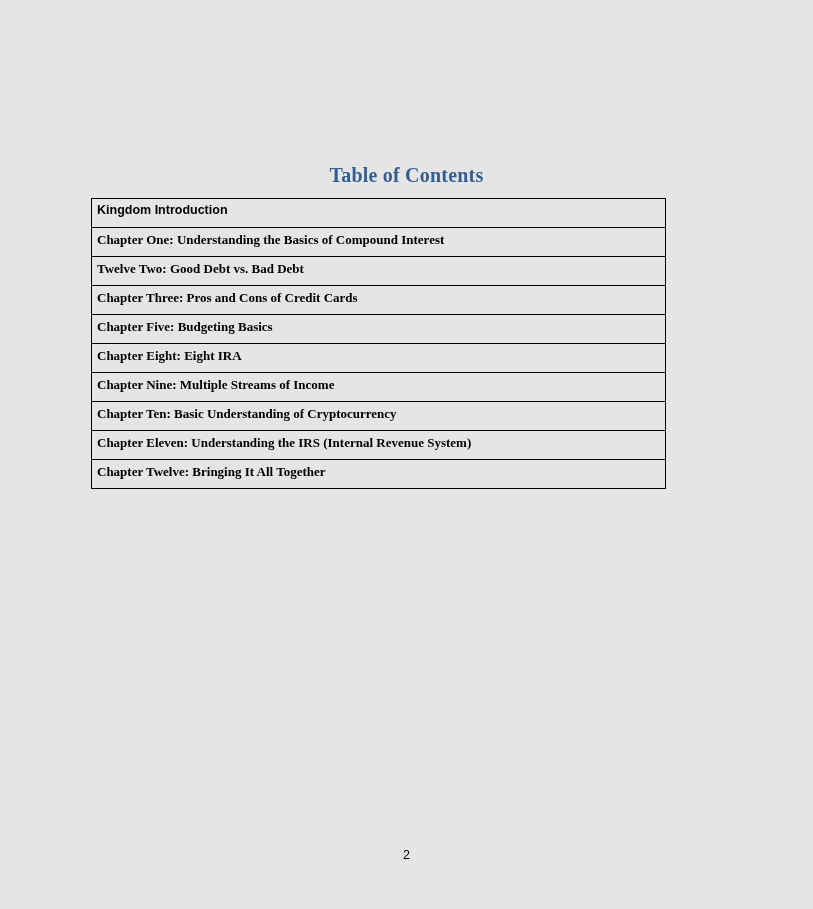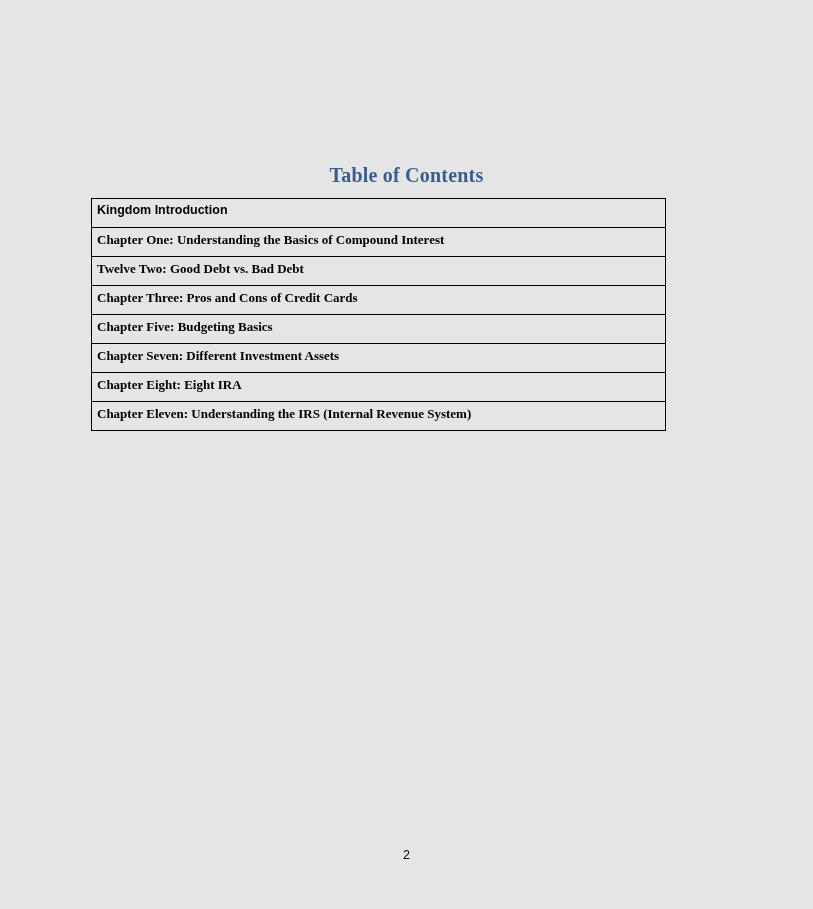--- a/index.html
+++ b/index.html
@@ -85,26 +85,32 @@
         <tr class="row-chapter style-serif">
           <td>Twelve Two: Good Debt vs. Bad Debt</td>
         </tr>
         <tr class="row-chapter style-serif">
           <td>Chapter Three: Pros and Cons of Credit Cards</td>
         </tr>
         <tr class="row-chapter style-serif">
           <td>Chapter Five: Budgeting Basics</td>
         </tr>
         <tr class="row-chapter style-serif">
-          <td>Chapter Seven: Different Investment Assets</td>
-        </tr>
-        <tr class="row-chapter style-serif">
           <td>Chapter Eight: Eight IRA</td>
         </tr>
         <tr class="row-chapter style-serif">
+          <td>Chapter Nine: Multiple Streams of Income</td>
+        </tr>
+        <tr class="row-chapter style-serif">
+          <td>Chapter Ten: Basic Understanding of Cryptocurrency</td>
+        </tr>
+        <tr class="row-chapter style-serif">
           <td>Chapter Eleven: Understanding the IRS (Internal Revenue System)</td>
+        </tr>
+        <tr class="row-chapter style-serif">
+          <td>Chapter Twelve: Bringing It All Together</td>
         </tr>
       </tbody>
   </table>
 
   <div class="page-number">2</div>
 
 </div>
 
 </body></html>

